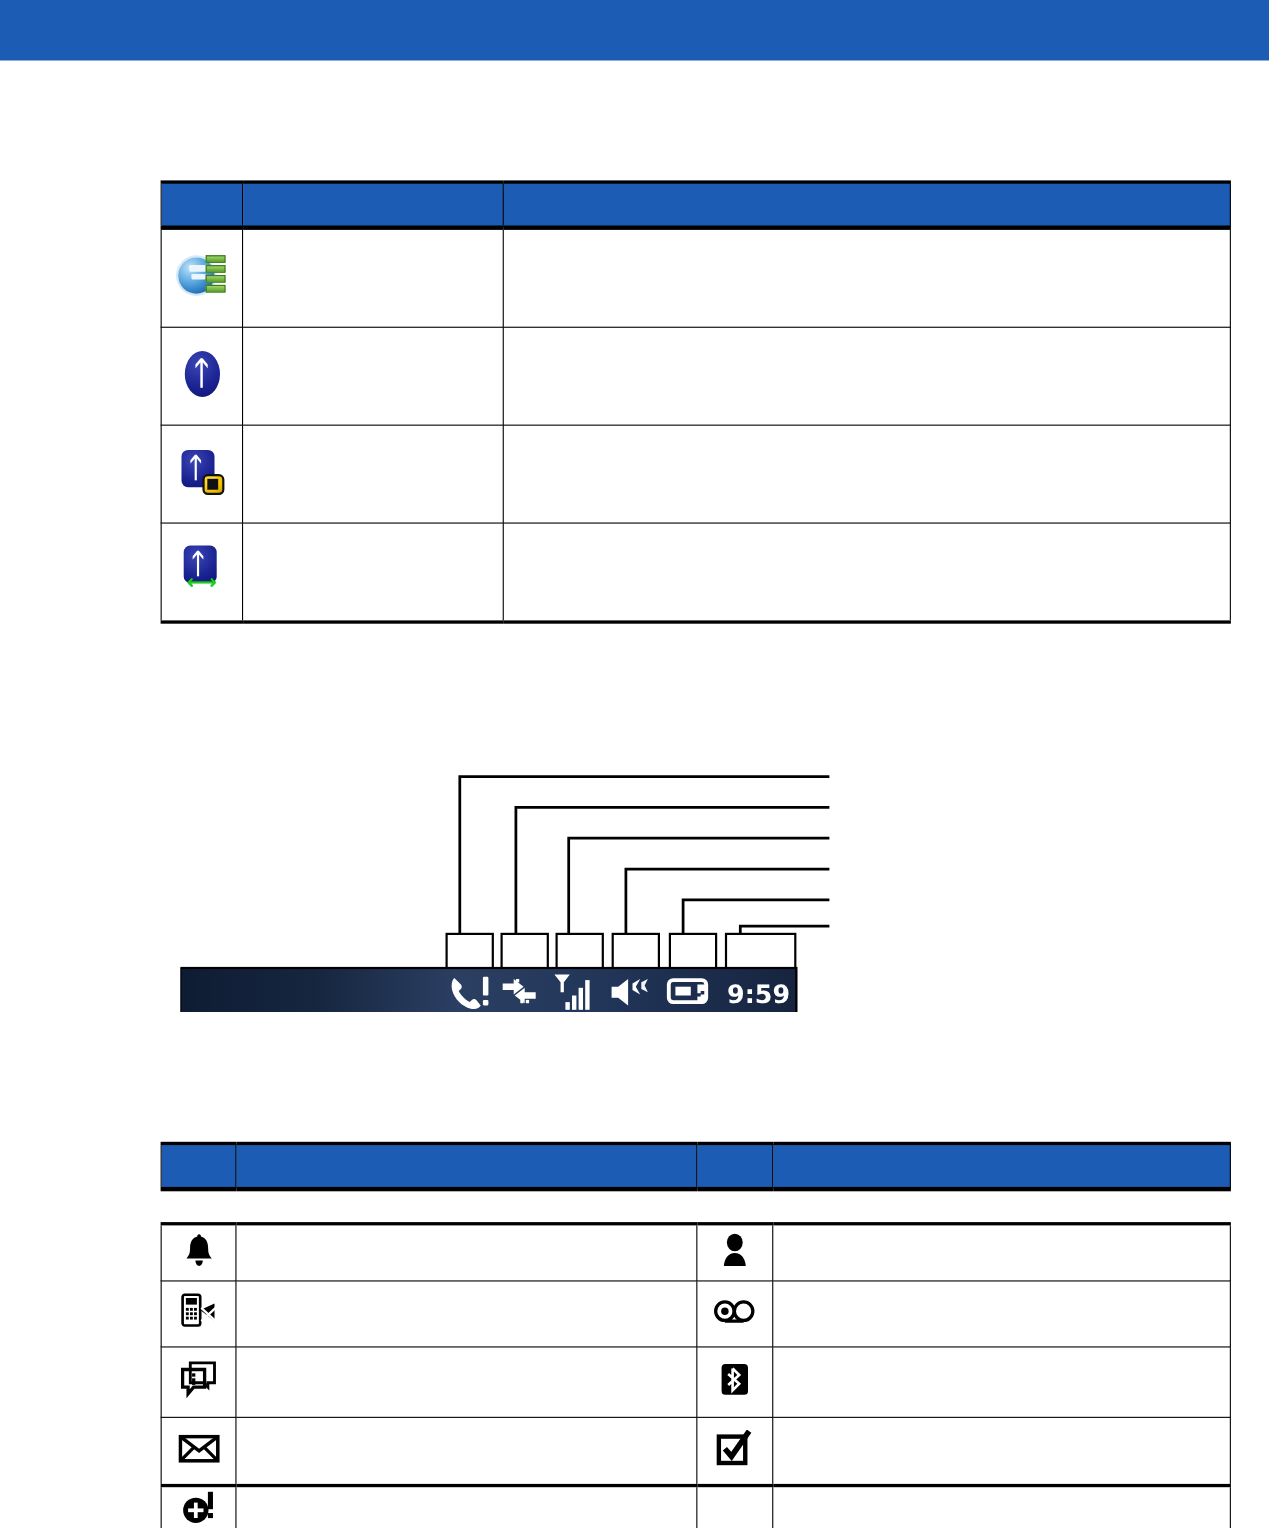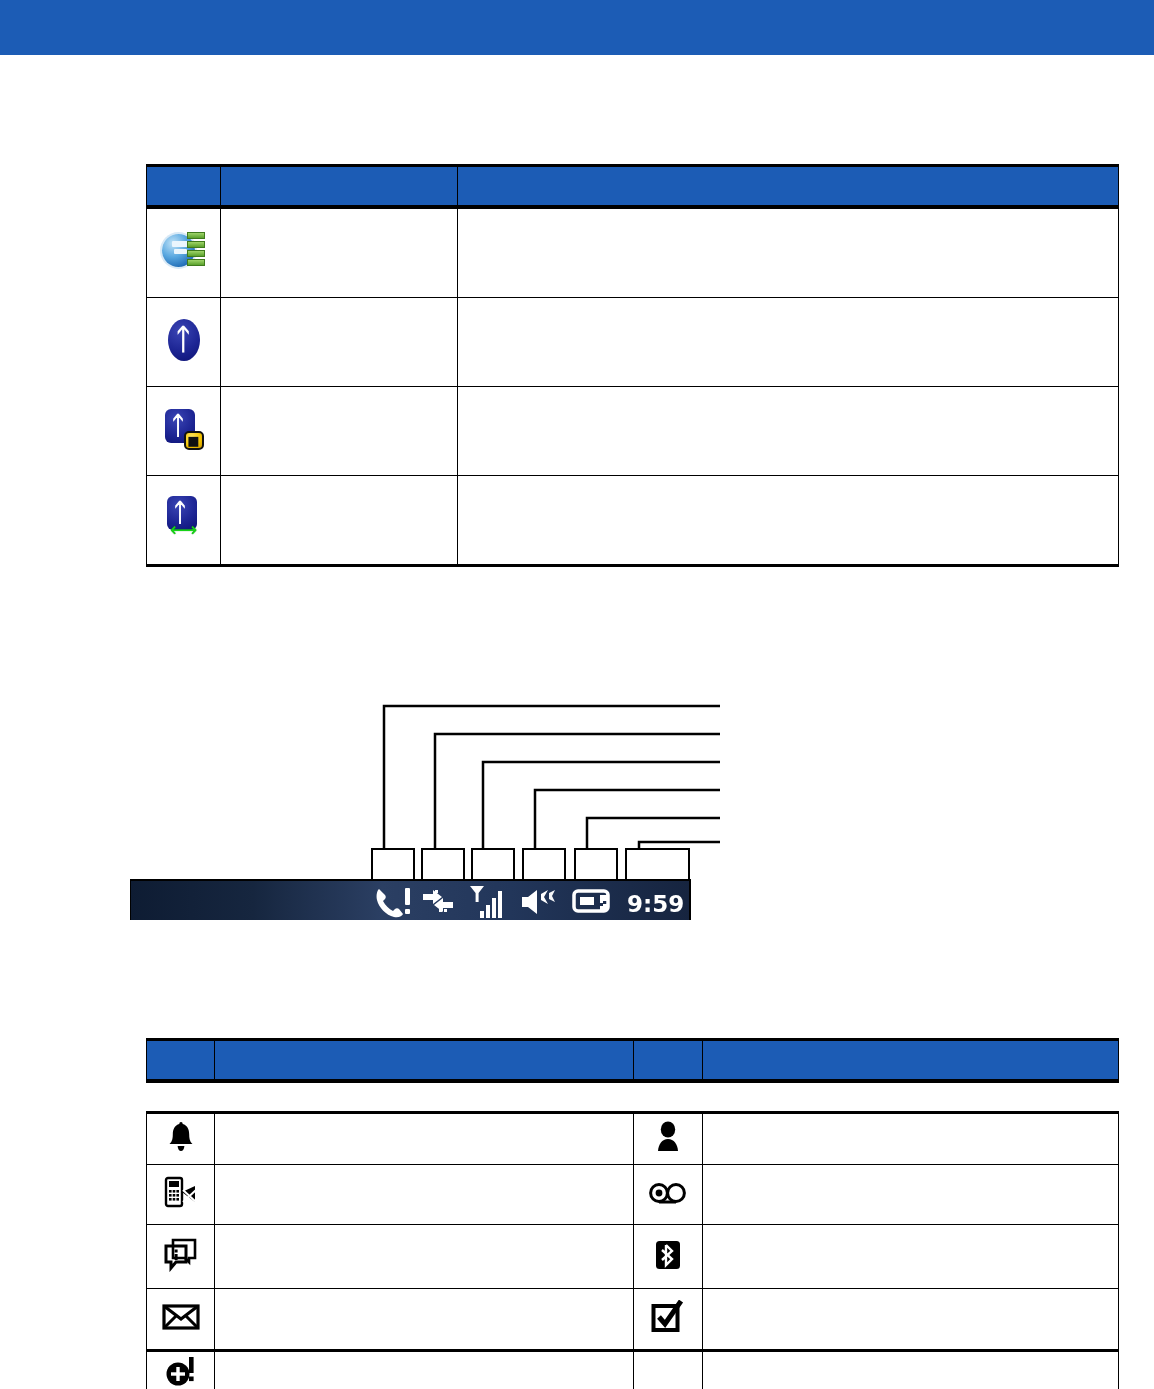--- a/index.html
+++ b/index.html
@@ -182,21 +182,21 @@
     font-size: 19px;
     line-height: 16px;
     text-align: center;
     font-family: "DejaVu Sans", sans-serif;
     text-shadow: 0 0 1px #0a8a0a;
   }
 
   
   #figure {
     position: absolute;
-    left: 130px;
+    left: 164px;
     top: 690px;
     width: 972px;
     height: 230px;
     text-align: right;
   }
   #figure svg { display: block; }
 
   
   #lower-table {
     left: 146px;

